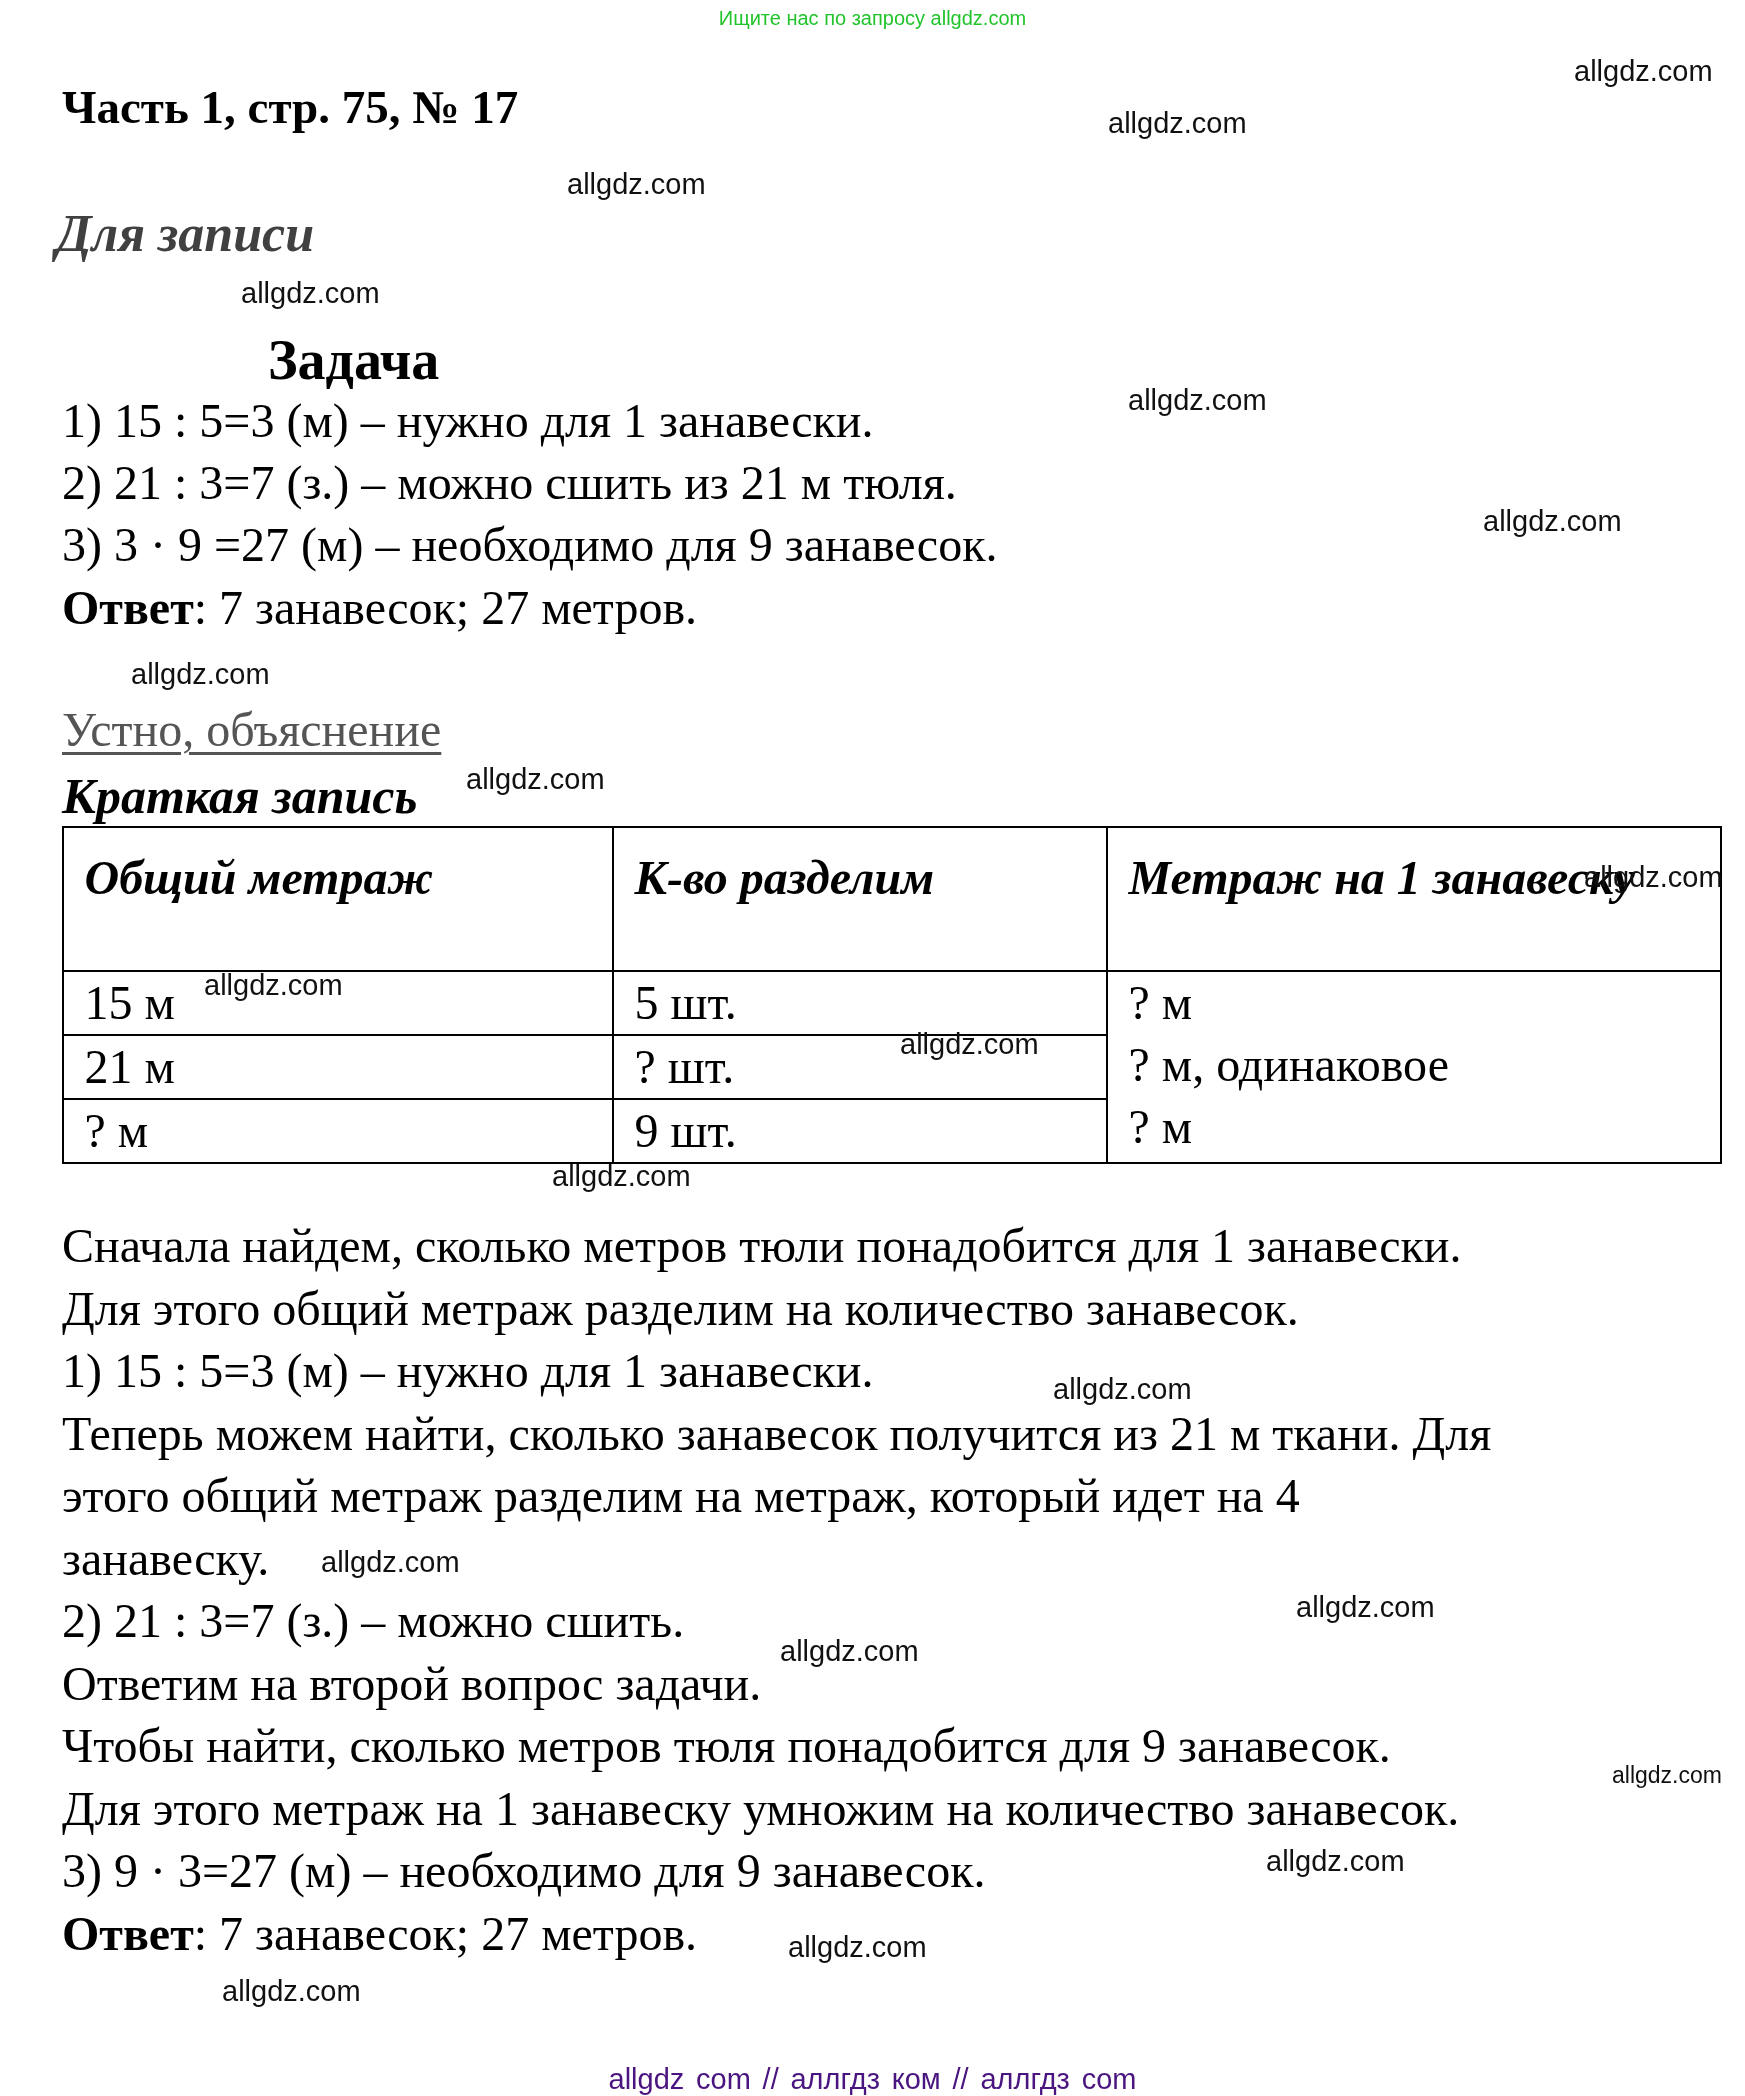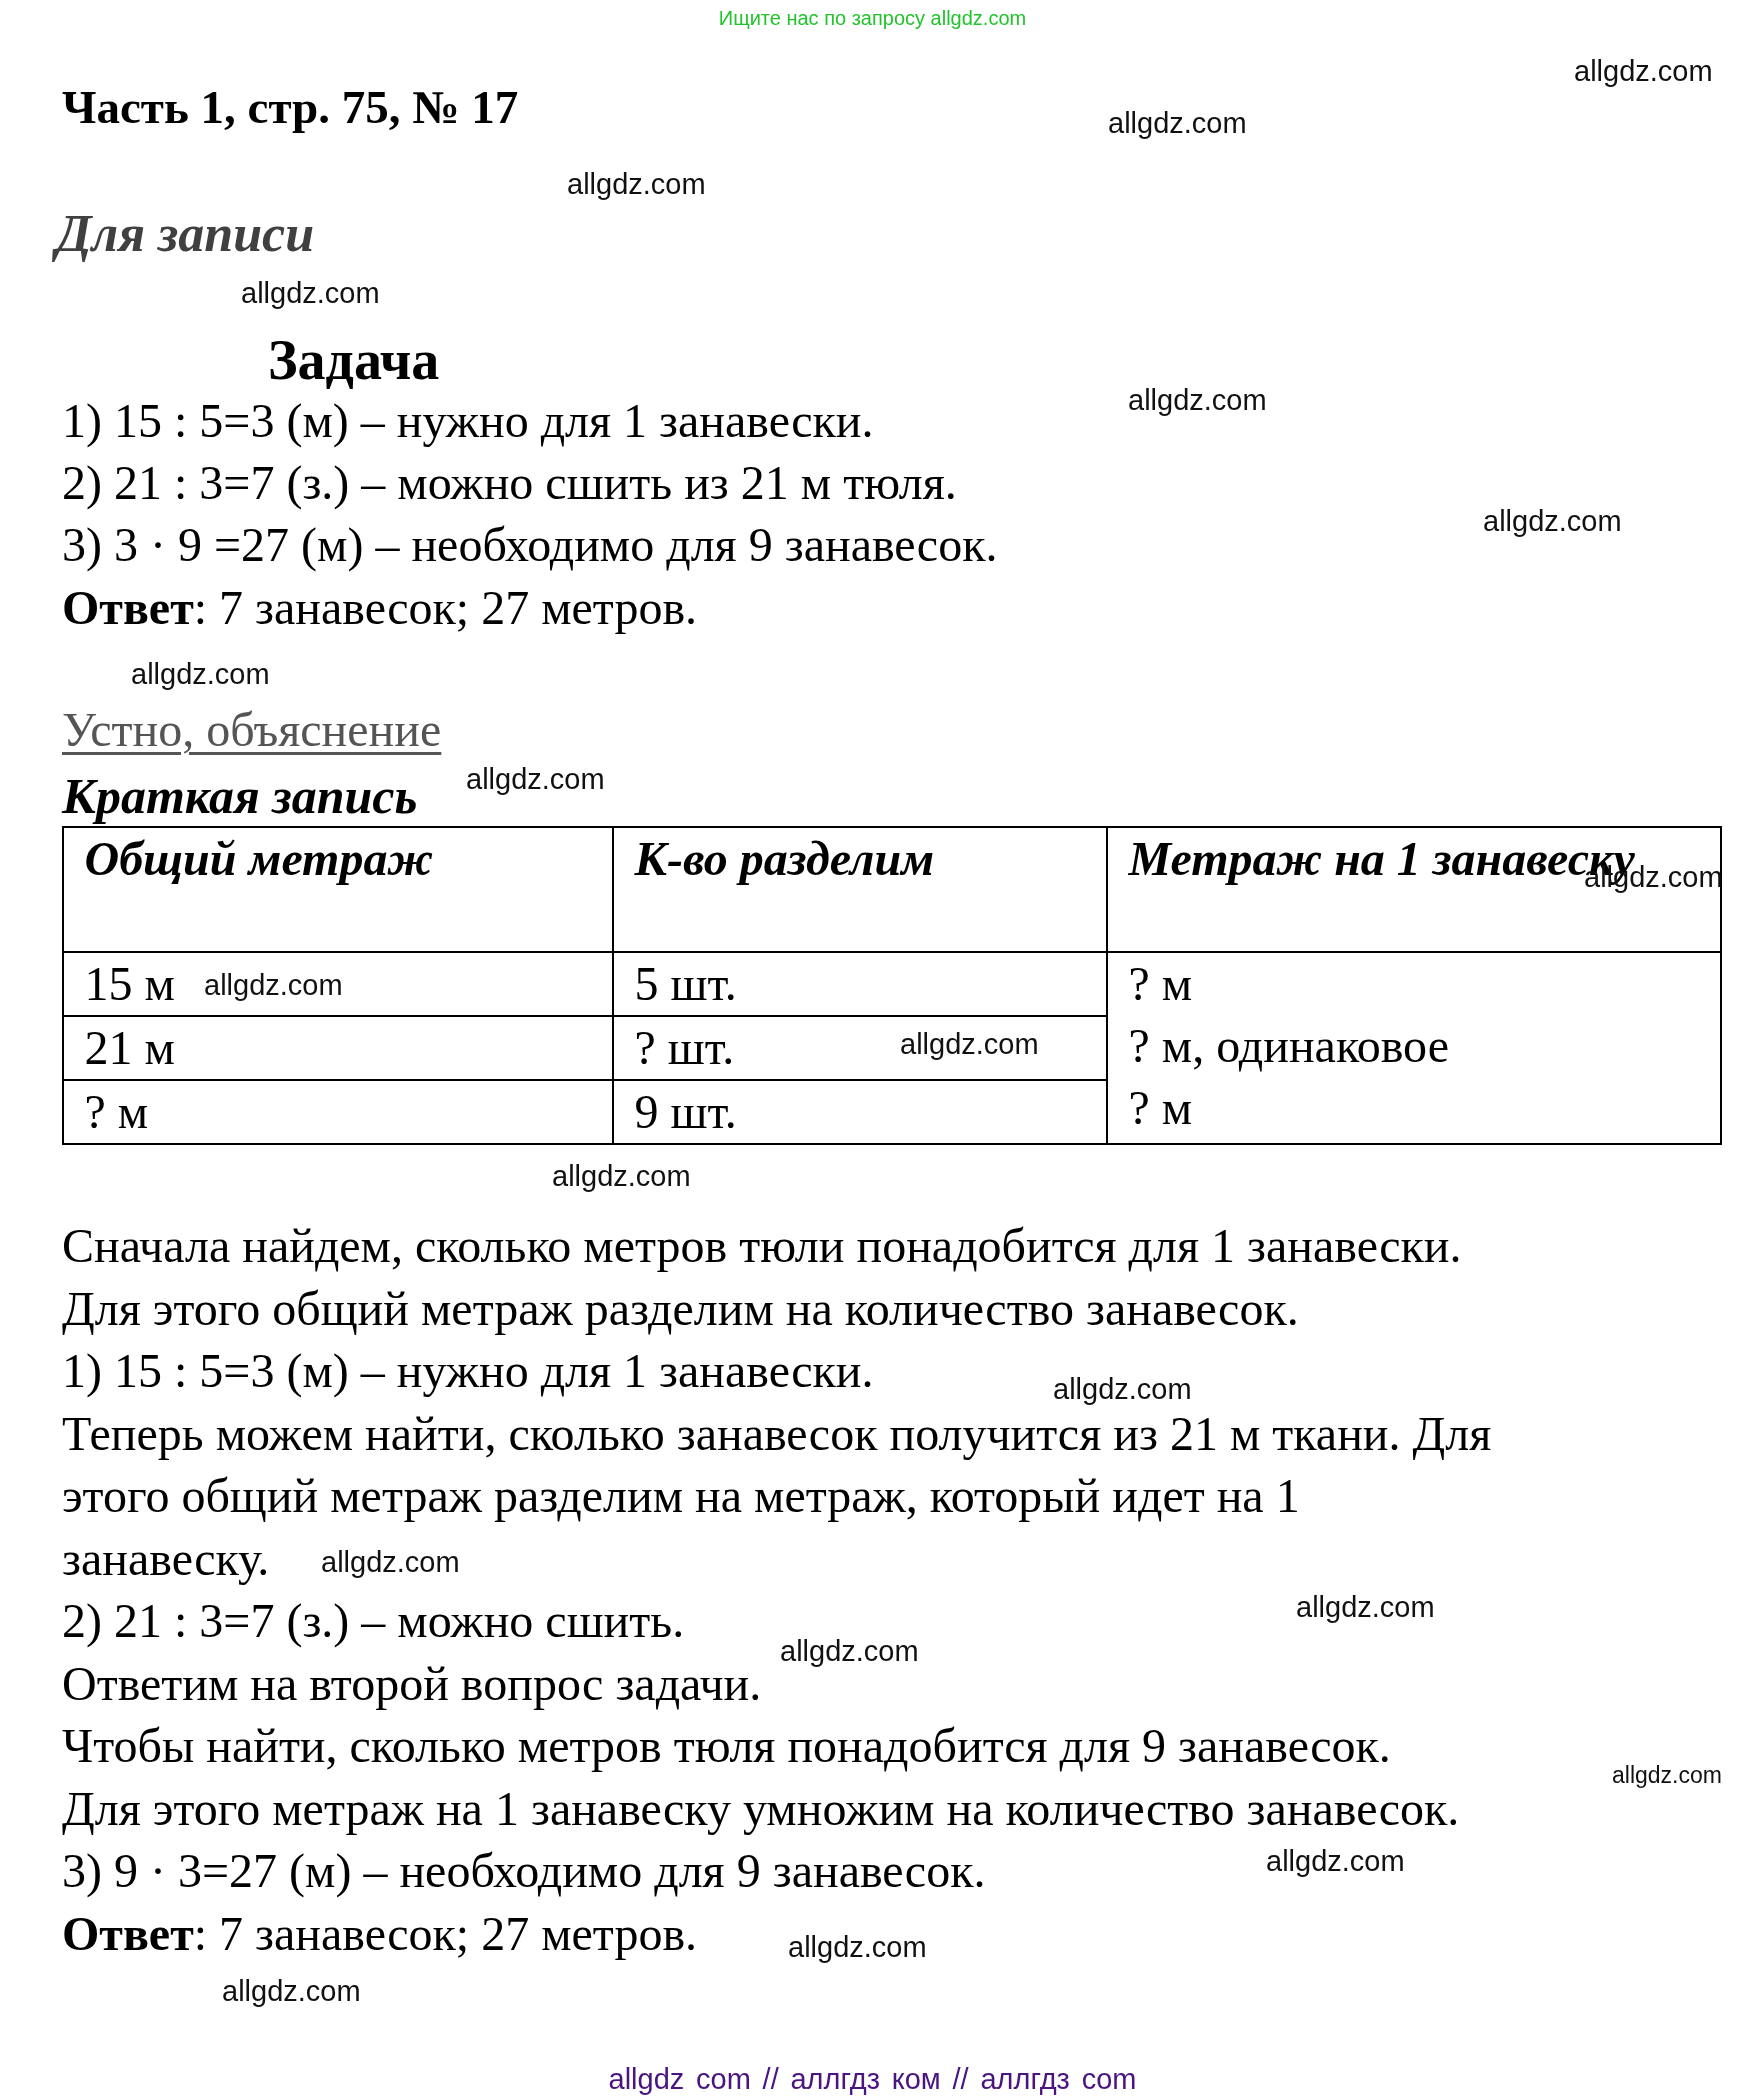--- a/index.html
+++ b/index.html
@@ -14,21 +14,21 @@
   .wm.small { font-size:23px; }
   .title { left:62px; top:76px; font-size:47px; font-weight:bold; line-height:62px; }
   .sec-italic { left:56px; top:203px; font-size:52px; font-weight:bold; font-style:italic; color:#404040; line-height:62px; }
   .task-head { left:268px; top:331px; font-size:56px; font-weight:bold; line-height:58px; }
   .line { left:62px; font-size:48px; line-height:58px; }
   .oral { left:62px; top:701px; font-size:48px; color:#555; text-decoration:underline; text-decoration-thickness:2.8px;
           text-underline-offset:5.6px; line-height:58px; }
   .brief { left:62px; top:766px; font-size:50px; font-weight:bold; font-style:italic; line-height:60px; }
   table.brief-table { position:absolute; left:62px; top:826px; width:1660px; border-collapse:collapse; }
   table.brief-table td { border:2.8px solid #000; vertical-align:top; font-size:48px; padding:0 20.5px; line-height:62px; }
-  table.brief-table tr.head td { font-weight:bold; font-style:italic; height:123px; padding-top:0; }
+  table.brief-table tr.head td { font-weight:bold; font-style:italic; height:123px; padding-top:19px; }
   table.brief-table tr.body td { height:62px; }
   table.brief-table td.merged { line-height:62px; }
   .bold { font-weight:bold; }
 </style>
 </head>
 <body>
 
 <div class="abs top-banner">Ищите нас по запросу allgdz.com</div>
 
 <div class="abs title">Часть 1, стр. 75, № 17</div>
@@ -72,21 +72,21 @@
     <td>? м</td>
     <td>9 шт.</td>
   </tr>
 </tbody>
   </table>
 
 <div class="abs line" style="top:1217px;">Сначала найдем, сколько метров тюли понадобится для 1 занавески.</div>
 <div class="abs line" style="top:1280px;">Для этого общий метраж разделим на количество занавесок.</div>
 <div class="abs line" style="top:1342px;">1) 15 : 5=3 (м) – нужно для 1 занавески.</div>
 <div class="abs line" style="top:1405px;">Теперь можем найти, сколько занавесок получится из 21 м ткани. Для</div>
-<div class="abs line" style="top:1467px;">этого общий метраж разделим на метраж, который идет на 1</div>
+<div class="abs line" style="top:1467px;">этого общий метраж разделим на метраж, который идет на 4</div>
 <div class="abs line" style="top:1530px;">занавеску.</div>
 <div class="abs line" style="top:1592px;">2) 21 : 3=7 (з.) – можно сшить.</div>
 <div class="abs line" style="top:1655px;">Ответим на второй вопрос задачи.</div>
 <div class="abs line" style="top:1717px;">Чтобы найти, сколько метров тюля понадобится для 9 занавесок.</div>
 <div class="abs line" style="top:1780px;">Для этого метраж на 1 занавеску умножим на количество занавесок.</div>
 <div class="abs line" style="top:1842px;">3) 9 · 3=27 (м) – необходимо для 9 занавесок.</div>
 <div class="abs line" style="top:1905px;"><span class="bold">Ответ</span><span>: 7 занавесок; 27 метров.</span></div>
 
 <div class="abs wm" style="left:1574px;top:54px;">allgdz.com</div>
 <div class="abs wm" style="left:1108px;top:106px;">allgdz.com</div>

